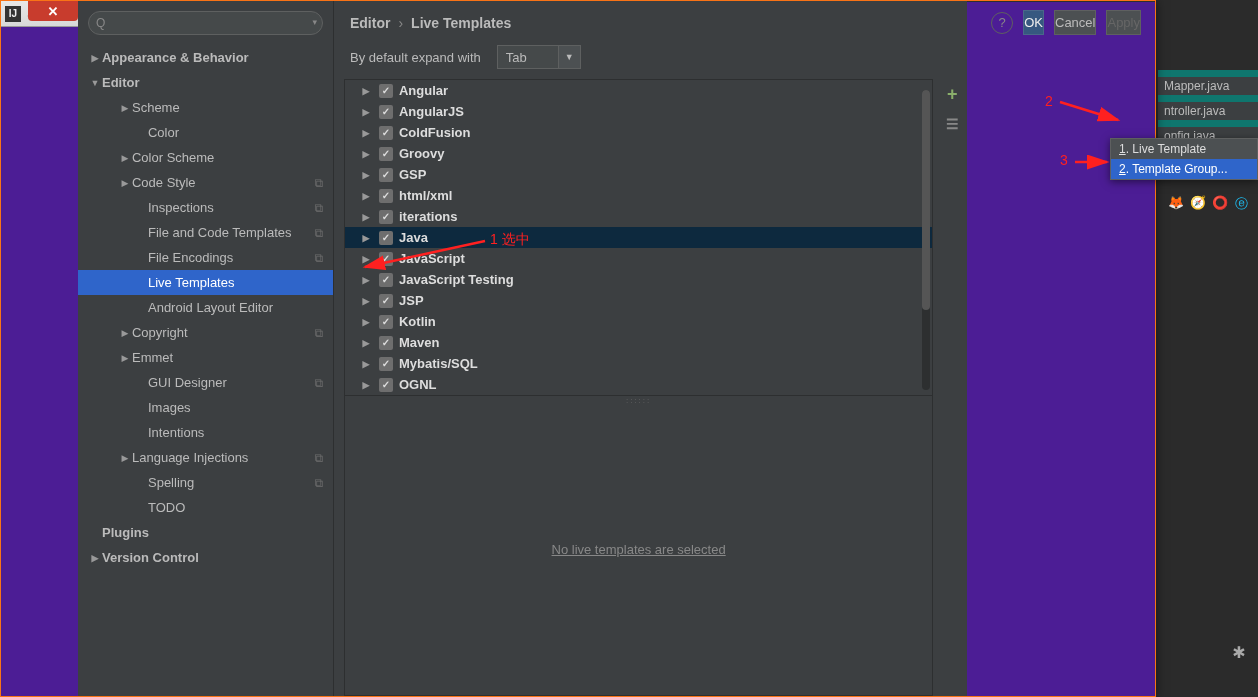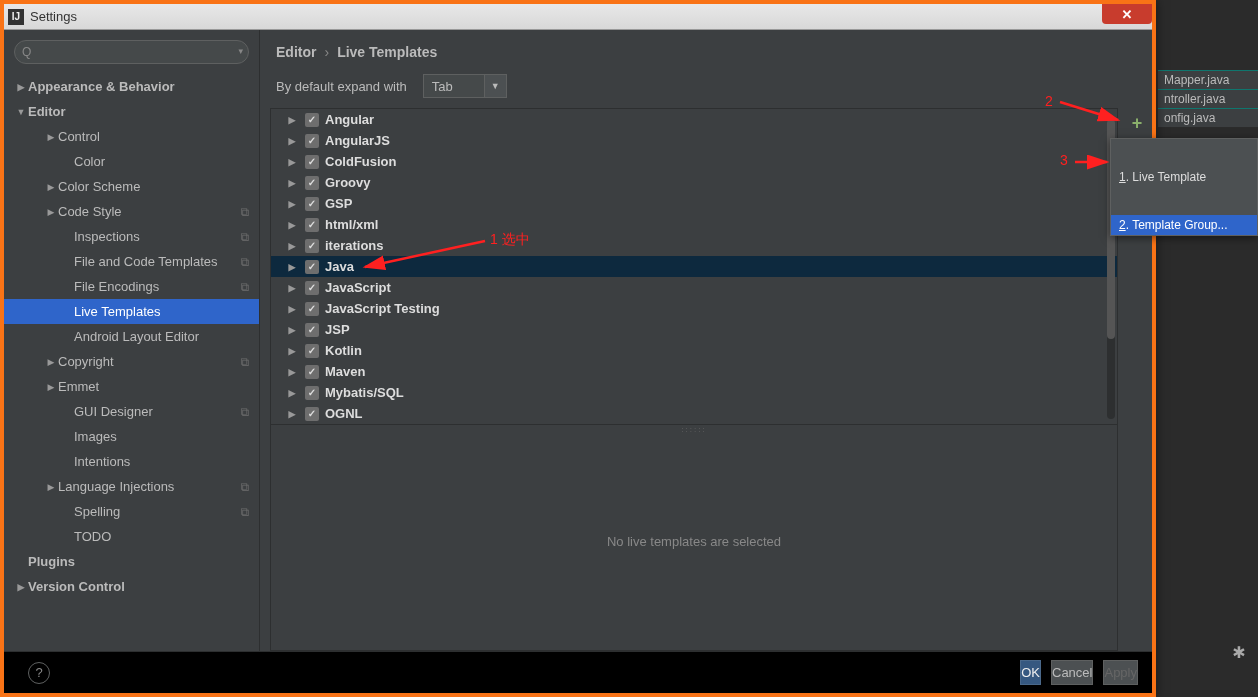--- a/index.html
+++ b/index.html
@@ -1,24 +1,24 @@
 <!DOCTYPE html>
 <html><head>
 <meta charset="utf-8">
 <style>
 * { margin:0; padding:0; box-sizing:border-box; font-family:"Segoe UI",Arial,sans-serif; }
 body { background:#3c3f41; color:#bbb; font-size:13px; width:1258px; height:697px; overflow:hidden; position:relative; }
 
 .outer-bg { position:absolute; inset:0; background:#2b2b2b; }
 .outer-tabs { position:absolute; right:0; top:70px; width:100px; }
-.outer-tab { background:#3c3f41; color:#bbb; padding:2px 6px; font-size:12px; border-top:1px solid #0f766e; }
+.outer-tab { background:#3c3f41; color:#bbb; padding:2px 6px; font-size:12px; border-top:7px solid #0f766e; }
 .browser-icons { position:absolute; right:10px; top:195px; display:flex; gap:6px; }
 .gear-bar { position:absolute; right:4px; bottom:30px; width:30px; height:30px; color:#aaa; display:flex; align-items:center; justify-content:center; font-size:16px; }
 
-.dialog { position:absolute; left:0; top:0; width:1156px; height:697px; background:#000000; border:4px solid #f97316; box-shadow:0 0 10px rgba(0,0,0,.5); display:flex; flex-direction:column; }
+.dialog { position:absolute; left:0; top:0; width:1156px; height:697px; background:#4c1d95; border:1px solid #f97316; box-shadow:0 0 10px rgba(0,0,0,.5); display:flex; flex-direction:row; }
 
 .titlebar { height:26px; background:linear-gradient(#e8e8e8,#d8d8d8); border-bottom:1px solid #999; display:flex; align-items:center; padding:0 4px; color:#333; font-size:13px; position:relative; }
 .tb-icon { width:16px; height:16px; background:#333; color:#eee; display:flex; align-items:center; justify-content:center; font-size:10px; font-weight:bold; margin-right:6px; }
 .tb-close { position:absolute; right:0; top:0; width:50px; height:20px; background:#c83c2d; color:#fff; display:flex; align-items:center; justify-content:center; border-radius:0 0 4px 4px; font-weight:bold; font-size:13px; }
 
 .dialog-body { flex:1; display:flex; min-height:0; }
 
 .sidebar { width:256px; background:#3c3f41; border-right:1px solid #2d2f30; display:flex; flex-direction:column; }
 .search-wrap { padding:10px 10px 6px; }
 .search { width:100%; height:24px; background:#45494a; border:1px solid #5e6060; border-radius:12px; padding:0 10px 0 24px; color:#bbb; font-size:12px; }
@@ -45,34 +45,34 @@
 .select-btn { background:#4c5052; border:1px solid #5e6060; border-left:none; width:22px; height:24px; color:#bbb; display:inline-flex; align-items:center; justify-content:center; font-size:9px; }
 
 .content { flex:1; display:flex; min-height:0; padding:4px 0 0 10px; }
 .templates-pane { flex:1; display:flex; flex-direction:column; border:1px solid #2d2f30; min-width:0; margin-right:4px; }
 .templates-list { flex:0 0 316px; overflow:auto; position:relative; border-bottom:1px solid #2d2f30;}
 .tpl-row { display:flex; align-items:center; height:21px; padding-left:14px; color:#ddd; font-size:13px; font-weight:bold; }
 .tpl-row.selected { background:#0d293e; }
 .tpl-caret { width:14px; color:#999; font-size:9px; text-align:center; }
 .tpl-chk { width:14px; height:14px; margin:0 6px; display:inline-flex; align-items:center; justify-content:center; background:#6e6e6e; color:#ddd; font-size:10px; border-radius:2px;}
 .handle { height:8px; background:#3c3f41; text-align:center; color:#666; font-size:8px; letter-spacing:2px; }
-.no-sel { flex:1; display:flex; align-items:center; justify-content:center; color:#888; font-size:13px; }
+.no-sel { flex:1; display:flex; align-items:center; justify-content:center; color:#888; font-size:13px;text-decoration:underline; }
 
 .side-tools { width:30px; padding-top:4px; display:flex; flex-direction:column; align-items:center; gap:8px; }
 .tool-btn { width:22px; height:22px; display:flex; align-items:center; justify-content:center; color:#8aaf6b; font-size:18px; font-weight:bold; border:1px solid transparent; }
 .tool-menu { color:#888; font-size:14px; }
 
 .buttons { height:42px; border-top:1px solid #2d2f30; display:flex; align-items:center; justify-content:flex-end; gap:10px; padding:0 14px; }
 .btn-q { width:22px; height:22px; border-radius:11px; border:1px solid #5e6060; color:#888; display:flex; align-items:center; justify-content:center; margin-right:auto; margin-left:10px; font-size:13px; }
 .btn { padding:4px 0; background:#4c5052; border:1px solid #5e6060; color:#bbb; font-size:13px; }
 .btn.primary { background:#365880; border-color:#4a688a; color:#eee; }
 .btn.disabled { color:#666; }
 
 .popup { position:absolute; left:1110px; top:138px; width:148px; background:#4c5052; border:1px solid #5e6060; box-shadow:0 2px 8px rgba(0,0,0,.5); z-index:50; font-size:12px;}
-.popup-item { padding:3px 8px; color:#ddd;margin-top:28px; }
+.popup-item { padding:3px 8px; color:#ddd; }
 .popup-item.hl { background:#2f65ca; color:#fff; }
 .popup-item .u{text-decoration:underline;}
 
 
 .anno2 { position:absolute; left:1045px; top:93px; color:#ff2020; font-size:14px; z-index:60; }
 .anno3 { position:absolute; left:1060px; top:152px; color:#ff2020; font-size:14px; z-index:60; }
 .anno1 { position:absolute; left:490px; top:231px; color:#ff2020; font-size:14px; z-index:60; }
 .arrow2 svg,.arrow3 svg,.arrow1 svg{position:absolute;z-index:59;overflow:visible;}
 
 .scrollbar-v{position:absolute;right:2px;top:10px;width:8px;height:300px;background:#2d2f30;border-radius:4px;}
@@ -115,21 +115,21 @@
           <div class="node lvl0 bold">
             <span class="caret-slot">▶</span>
             <span>Appearance &amp; Behavior</span>
           </div>
           <div class="node lvl0 bold">
             <span class="caret-slot">▼</span>
             <span>Editor</span>
           </div>
           <div class="node lvl1">
             <span class="caret-slot">▶</span>
-            <span>Control</span>
+            <span>Scheme</span>
           </div>
           <div class="node lvl2">
             <span class="caret-slot"></span>
             <span>Color</span>
           </div>
           <div class="node lvl1">
             <span class="caret-slot">▶</span>
             <span>Color Scheme</span>
           </div>
           <div class="node lvl1">

